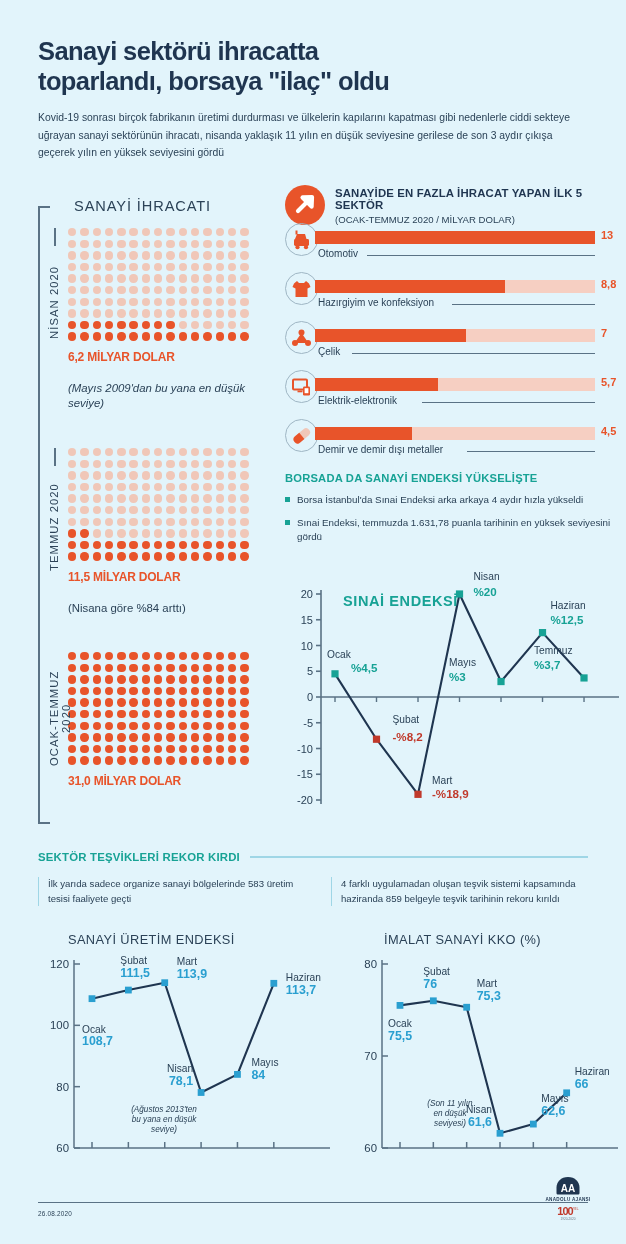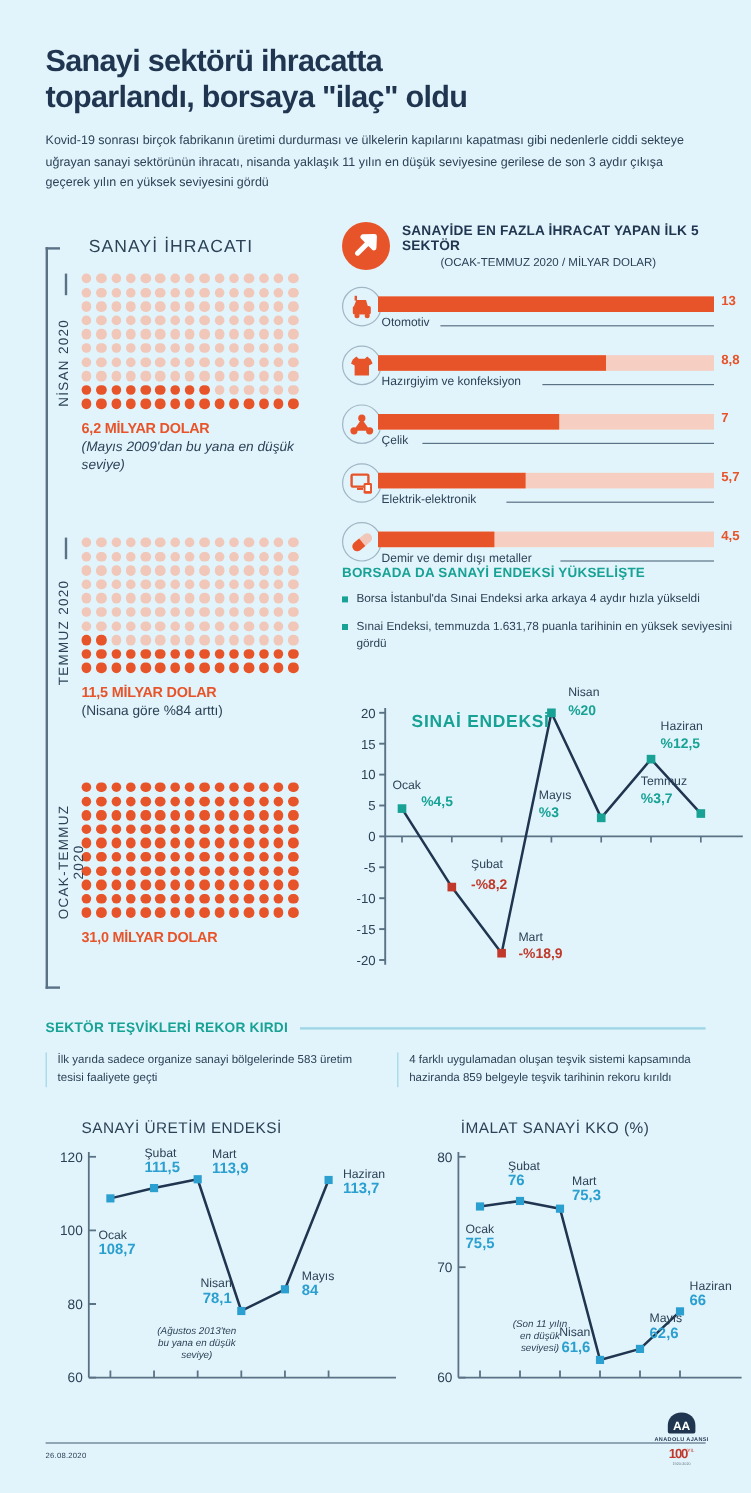--- a/index.html
+++ b/index.html
@@ -39,34 +39,34 @@
     font-size:11.2px;letter-spacing:1.1px;color:#2b4257;
     text-align:center;
   }
   .vtick{position:absolute;width:2px;background:#5a7285;}
 
   .grid-block{position:absolute;}
   .dotgrid{display:grid;grid-template-columns:repeat(15,12.3px);grid-auto-rows:11.6px;}
   .dot{width:8.4px;height:8.4px;border-radius:50%;background:#f0c7b8;}
   .dot.on{background:#e8542a;}
   .bignum{font-size:12px;font-weight:bold;color:#e8542a;letter-spacing:-0.2px;margin-top:6px;}
-  .subnote{font-size:11.4px;font-style:italic;color:#2b4257;line-height:15.5px;margin-top:2px;}
+  .subnote{font-size:11.4px;font-style:italic;color:#2b4257;line-height:15.5px;margin-top:17px;}
   .subnote.plain{font-style:normal;}
 
   
   .sectors{position:absolute;left:285px;top:183px;width:340px;}
   .sec-badge{
     position:absolute;left:0;top:2px;width:40px;height:40px;border-radius:50%;
     background:#e8542a;
   }
   .sec-head{position:absolute;left:50px;top:4px;}
   .sec-head h3{margin:0;font-size:11.4px;font-weight:bold;letter-spacing:.15px;color:#1f3550;}
-  .sec-head .sub{margin-top:3px;font-size:9.6px;color:#2b4257;margin-left:32px;}
-
-  .bars{position:absolute;left:0;top:56px;width:340px;text-align:center;}
+  .sec-head .sub{margin-top:3px;font-size:9.6px;color:#2b4257;}
+
+  .bars{position:absolute;left:0;top:40px;width:340px;text-align:center;}
   .barrow{position:relative;height:49px;}
   .ico-circle{
     position:absolute;left:0;top:0;width:33px;height:33px;border-radius:50%;
     border:1.3px solid #9fb6c4;box-sizing:border-box;
   }
   .ico-glyph{position:absolute;left:0;top:0;width:33px;height:33px;}
   .bar-track{
     position:absolute;left:30px;top:8px;height:13px;width:280px;background:#f6cfc2;
   }
   .bar-fill{position:absolute;left:0;top:0;height:13px;background:#e8542a;}

